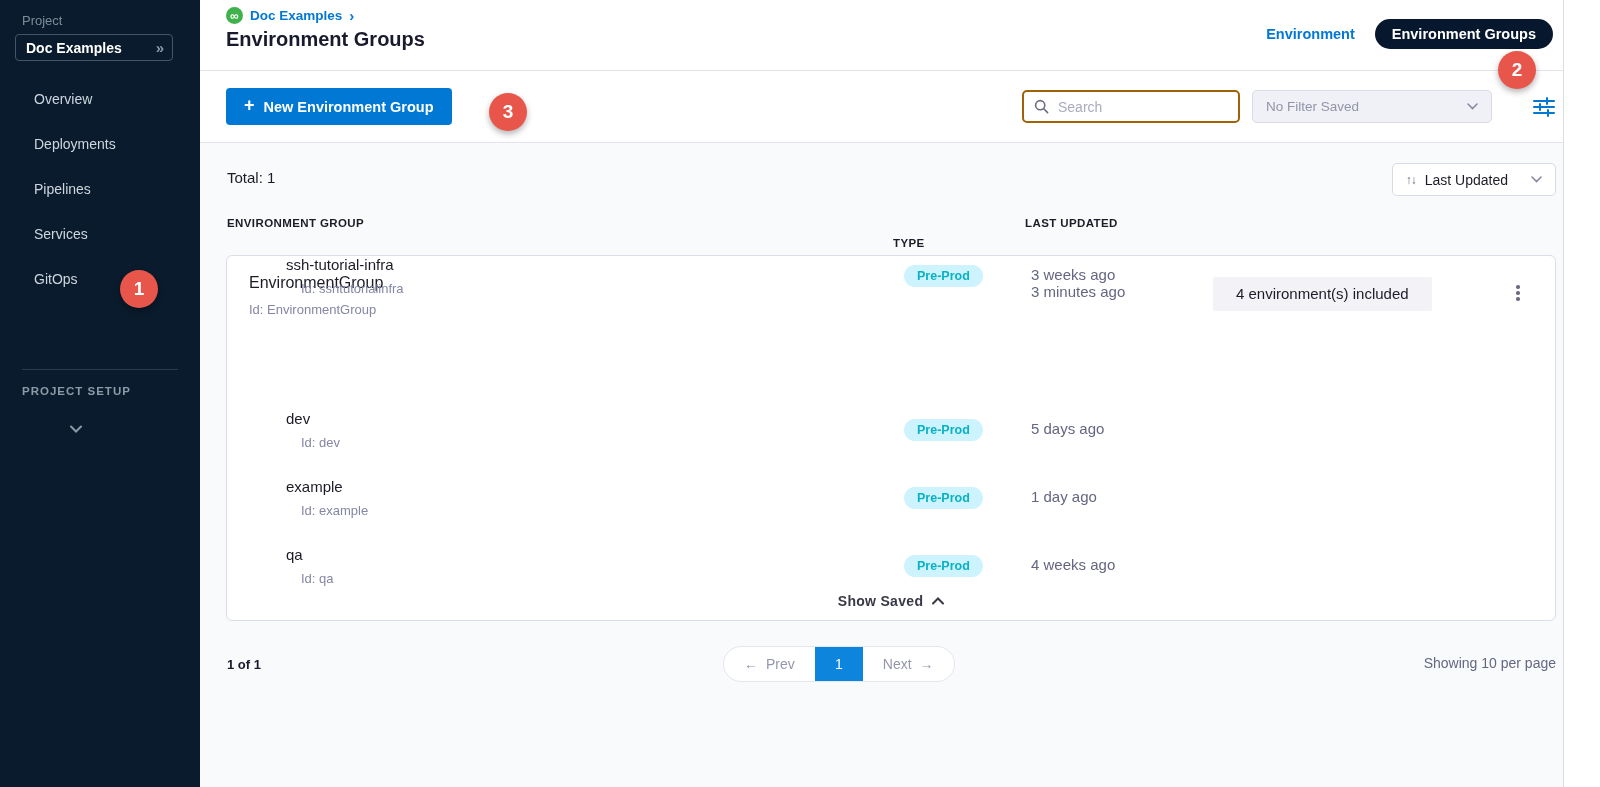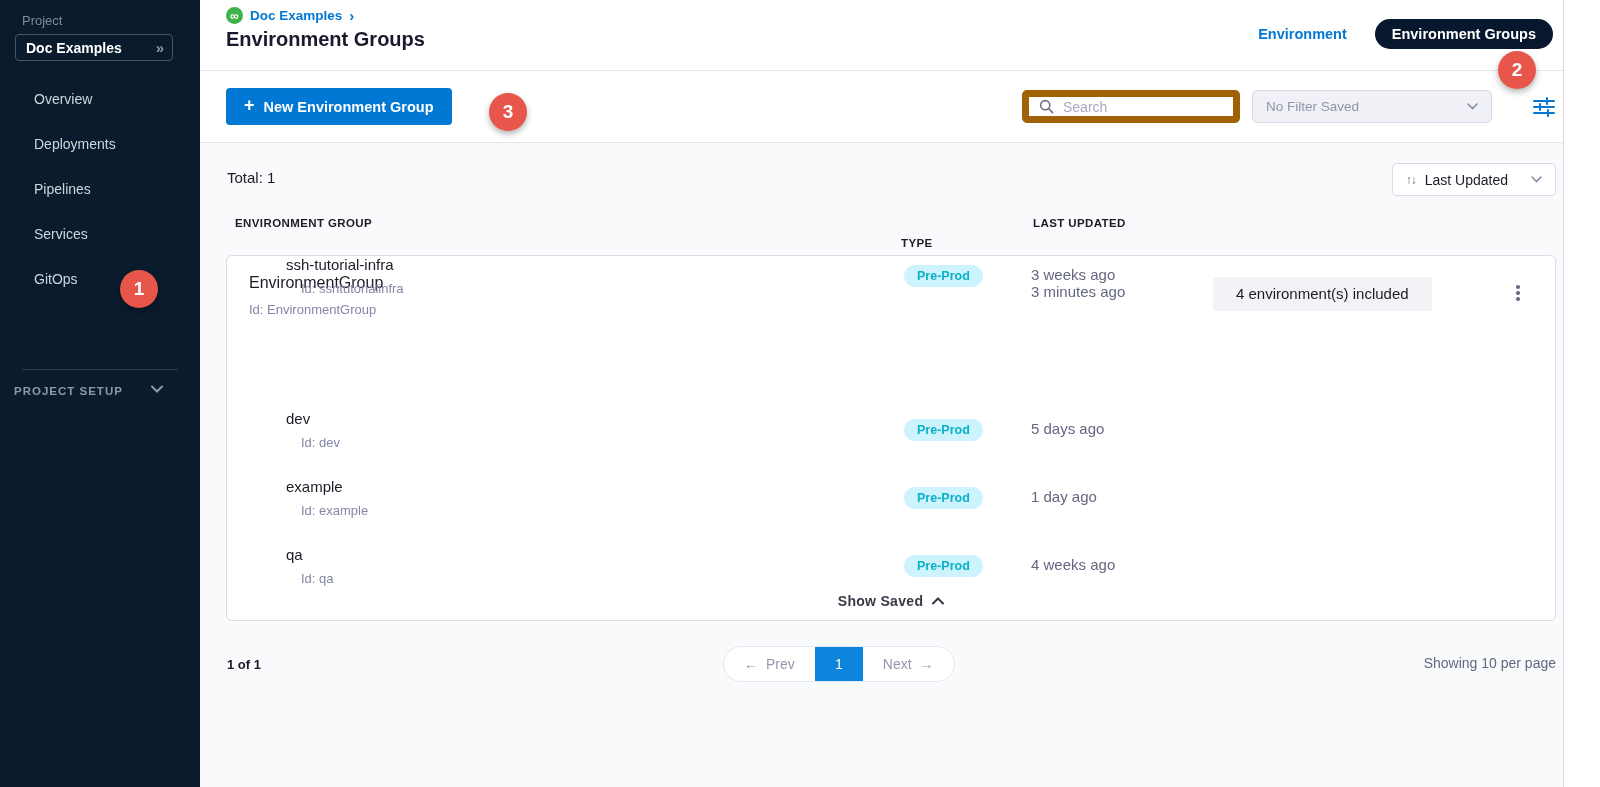--- a/index.html
+++ b/index.html
@@ -10,61 +10,61 @@
   .sidebar{position:absolute;left:0;top:0;width:200px;height:787px;background:#0a1b2d;}
   .proj-label{position:absolute;left:22px;top:13px;font-size:13px;color:#7e8b9b;}
   .proj-select{position:absolute;left:15px;top:34px;width:158px;height:27px;border:1px solid #44546a;
     border-radius:4px;display:flex;align-items:center;justify-content:space-between;
     padding:0 10px;cursor:pointer;box-sizing:border-box;}
   .proj-select .pname{color:#fff;font-size:14px;font-weight:700;}
   .proj-select .collapse{color:#8a97a6;font-size:15px;font-weight:700;letter-spacing:-2px;}
   .nav{position:absolute;left:0;top:77px;width:216px;}
   .nav-item{height:45px;line-height:45px;padding-left:34px;font-size:14px;color:#ced6de;cursor:pointer;}
   .side-divider{position:absolute;left:22px;right:22px;top:369px;height:1px;background:#2b3b4e;}
-  .side-section{position:absolute;left:14px;top:385px;display:flex;gap:28px;cursor:pointer;}
+  .side-section{position:absolute;left:22px;top:385px;display:flex;align-items:center;gap:28px;cursor:pointer;flex-direction:column;}
   .side-section span{font-size:11.5px;font-weight:700;letter-spacing:1px;color:#8d9aa8;}
 
   
   .main{position:absolute;left:200px;top:0;width:1363px;height:787px;background:#f9fafb;box-sizing:border-box;}
   .right-gutter{position:absolute;left:1563px;top:0;width:37px;height:787px;background:#fff;border-left:1px solid #dcdce6;box-sizing:border-box;}
 
   .page-header{position:absolute;left:0;top:0;width:100%;height:71px;background:#fff;border-bottom:1px solid #e4e4ec;box-sizing:border-box;}
   .crumbs{position:absolute;left:26px;top:7px;display:flex;align-items:center;gap:7px;}
   .module-icon{width:17px;height:17px;border-radius:50%;background:#3fb24b;color:#fff;font-size:12px;font-weight:700;
     display:flex;align-items:center;justify-content:center;line-height:1;}
   .crumb-link{color:#0278d5;font-size:13.5px;font-weight:600;text-decoration:none;cursor:pointer;}
   .crumb-sep{color:#0278d5;font-size:15px;font-weight:600;}
   .page-title{position:absolute;left:26px;top:28px;margin:0;font-size:20px;font-weight:800;color:#1a1a2e;}
-  .toggle{position:absolute;right:10px;top:19px;display:flex;align-items:center;gap:28px;}
+  .toggle{position:absolute;right:10px;top:19px;display:flex;align-items:center;gap:20px;}
   .toggle-link{color:#0278d5;font-size:14.5px;font-weight:700;text-decoration:none;cursor:pointer;}
   .toggle-pill{background:#07182e;color:#fff;font-size:14.5px;font-weight:700;border-radius:17px;
     padding:7px 17px;cursor:pointer;}
 
   .toolbar{position:absolute;left:0;top:71px;width:100%;height:72px;background:#fff;border-bottom:1px solid #e4e4ec;box-sizing:border-box;}
   .btn-new{position:absolute;left:26px;top:17px;height:37px;background:#0278d5;color:#fff;border:none;border-radius:4px;
     font-family:inherit;font-size:14.5px;font-weight:700;padding:0 18px;display:flex;align-items:center;gap:9px;cursor:pointer;}
   .btn-new .plus{font-size:18px;font-weight:600;margin-top:-2px;}
-  .search-box{position:absolute;left:822px;top:19px;width:218px;height:33px;background:#fff;border:7px solid #a16207;
+  .search-box{position:absolute;left:822px;top:19px;width:218px;height:33px;background:#fff;border:2px solid #a16207;
     border-radius:5px;display:flex;align-items:center;padding:0 10px;gap:7px;box-sizing:border-box;}
   .search-box input{border:none;outline:none;flex:1;font-family:inherit;font-size:14px;color:#1c1c28;background:transparent;min-width:0;}
   .search-box input::placeholder{color:#a9aabe;}
   .filter-select{position:absolute;left:1052px;top:19px;width:240px;height:33px;background:#f0f1f7;border:1px solid #d9dae6;
     border-radius:5px;display:flex;align-items:center;justify-content:space-between;padding:0 13px;cursor:pointer;box-sizing:border-box;}
   .filter-select span{font-size:13.5px;color:#9394a8;}
   .sliders-btn{position:absolute;left:1330px;top:23px;width:28px;height:26px;cursor:pointer;display:flex;align-items:center;justify-content:center;}
 
   .content{position:absolute;left:0;top:143px;width:100%;bottom:0;}
   .total{position:absolute;left:27px;top:26px;font-size:15px;color:#1c1c28;}
   .sort-select{position:absolute;right:7px;top:20px;height:33px;background:#fff;border:1px solid #d9dae6;border-radius:5px;
     display:flex;align-items:center;gap:9px;padding:0 13px;cursor:pointer;box-sizing:border-box;}
   .sort-ic{font-size:12px;color:#6b6d85;letter-spacing:-1px;}
   .sort-select .sort-val{font-size:14px;color:#1c1c28;}
   .sort-select svg{margin-left:14px;}
 
-  .thead{position:absolute;left:8px;top:74px;width:100%;height:20px;}
+  .thead{position:absolute;left:0;top:74px;width:100%;height:20px;}
   .thead .col{position:absolute;font-size:11.5px;font-weight:700;letter-spacing:.4px;color:#1c1c28;}
   .col-group{left:27px;} .col-type{left:693px;margin-top:20px;} .col-updated{left:825px;}
 
   .card{position:absolute;left:26px;top:112px;width:1330px;height:366px;background:#fff;border:1px solid #dcdce6;
     border-radius:6px;box-sizing:border-box;}
   .g-name{position:absolute;left:22px;top:18px;font-size:16px;color:#1c1c28;}
   .g-id{position:absolute;left:22px;top:46px;font-size:13px;color:#8486a6;}
   .g-time{position:absolute;left:804px;top:27px;font-size:15px;color:#646682;}
   .g-count{position:absolute;left:986px;top:21px;height:34px;line-height:34px;padding:0 23px;background:#f2f2f7;
     font-size:15px;font-weight:500;color:#1c1c28;border-radius:2px;}

